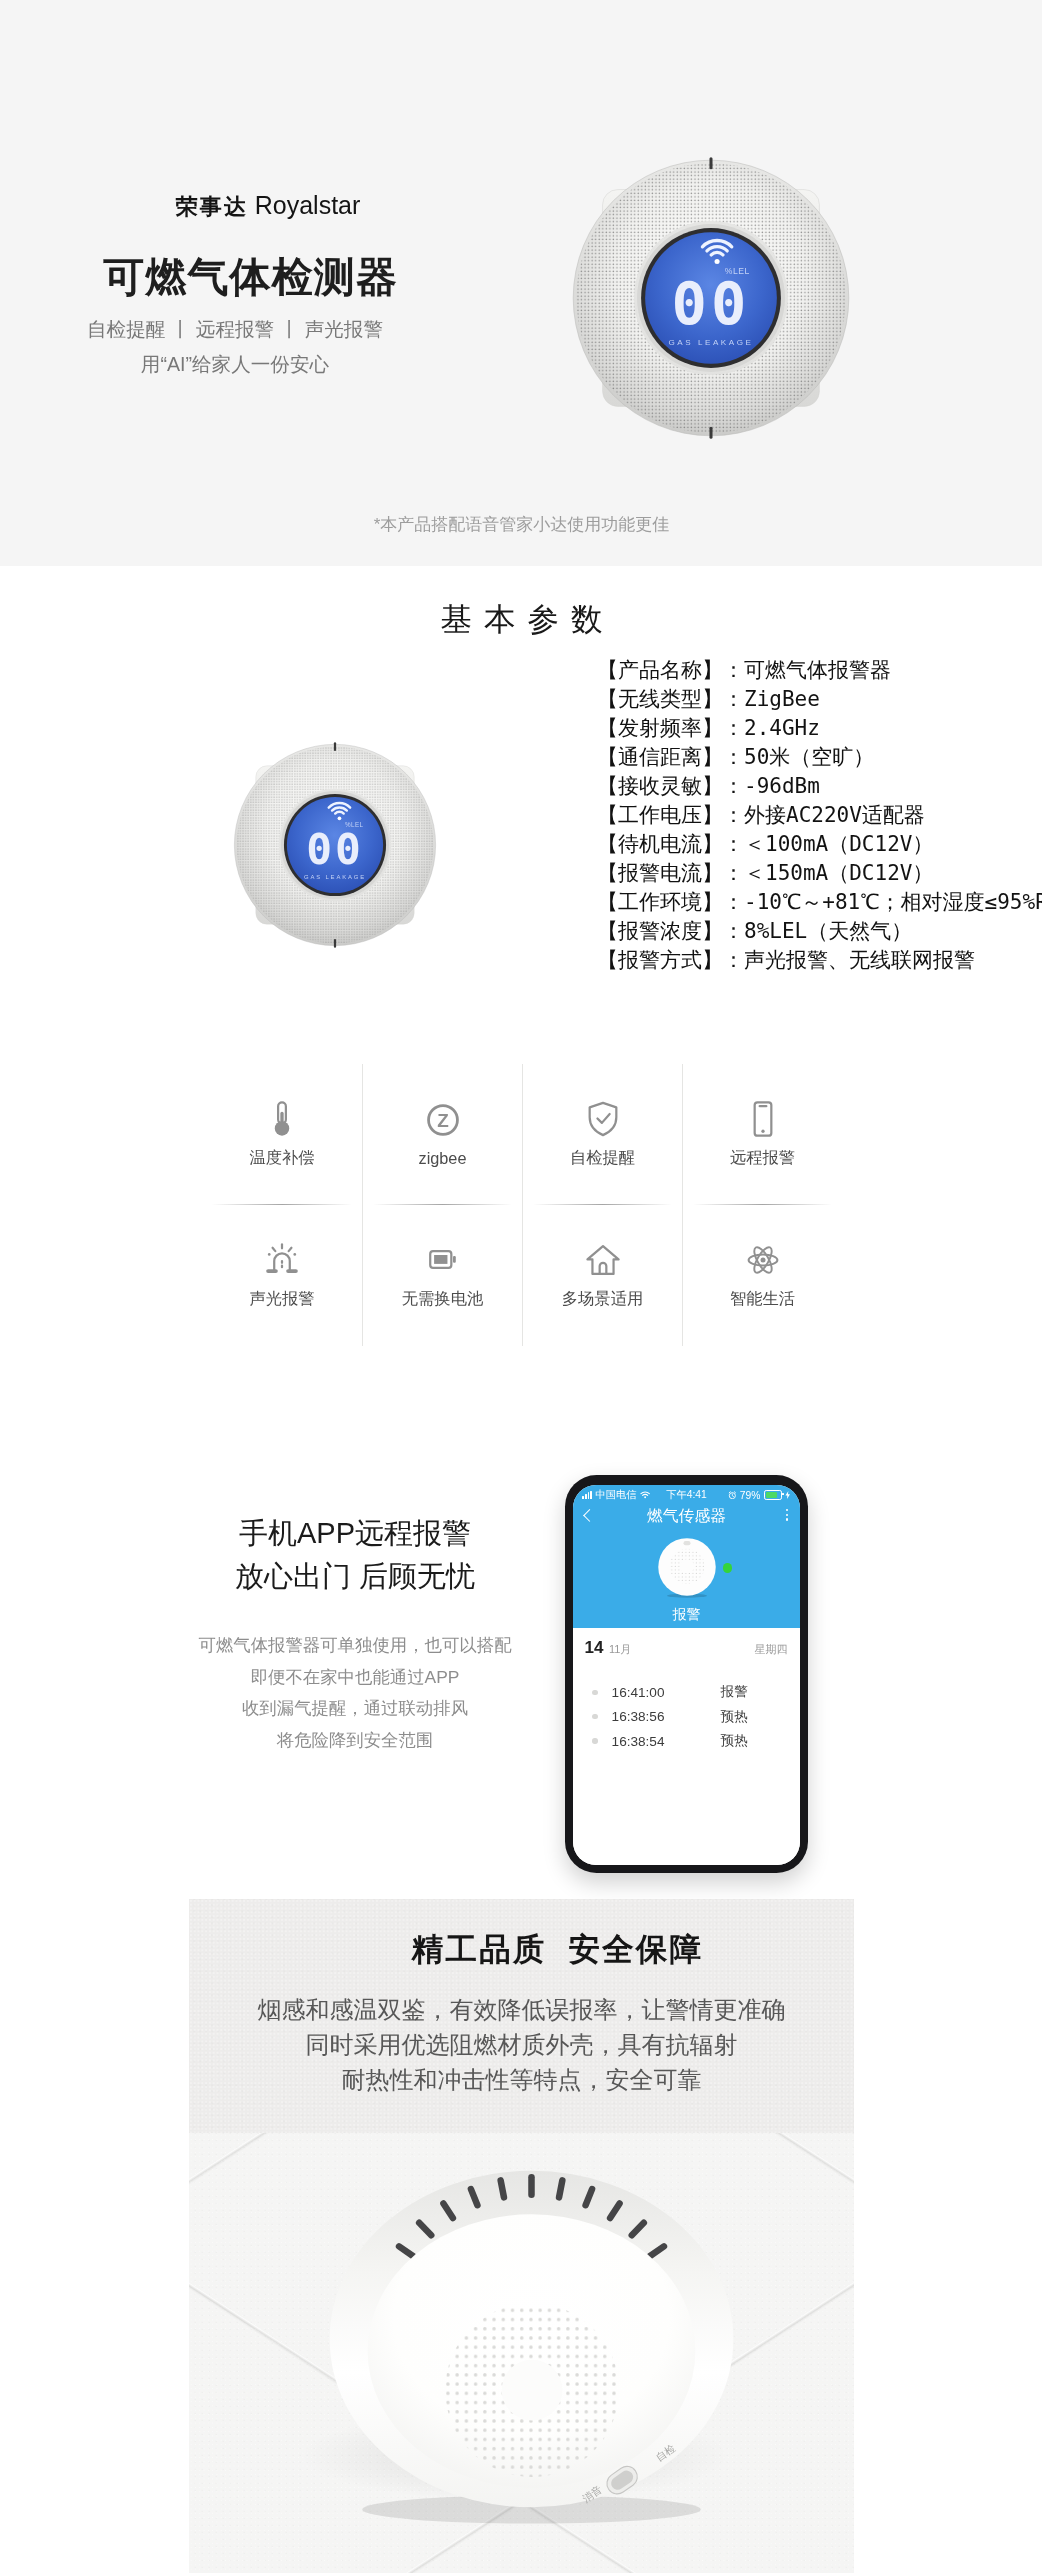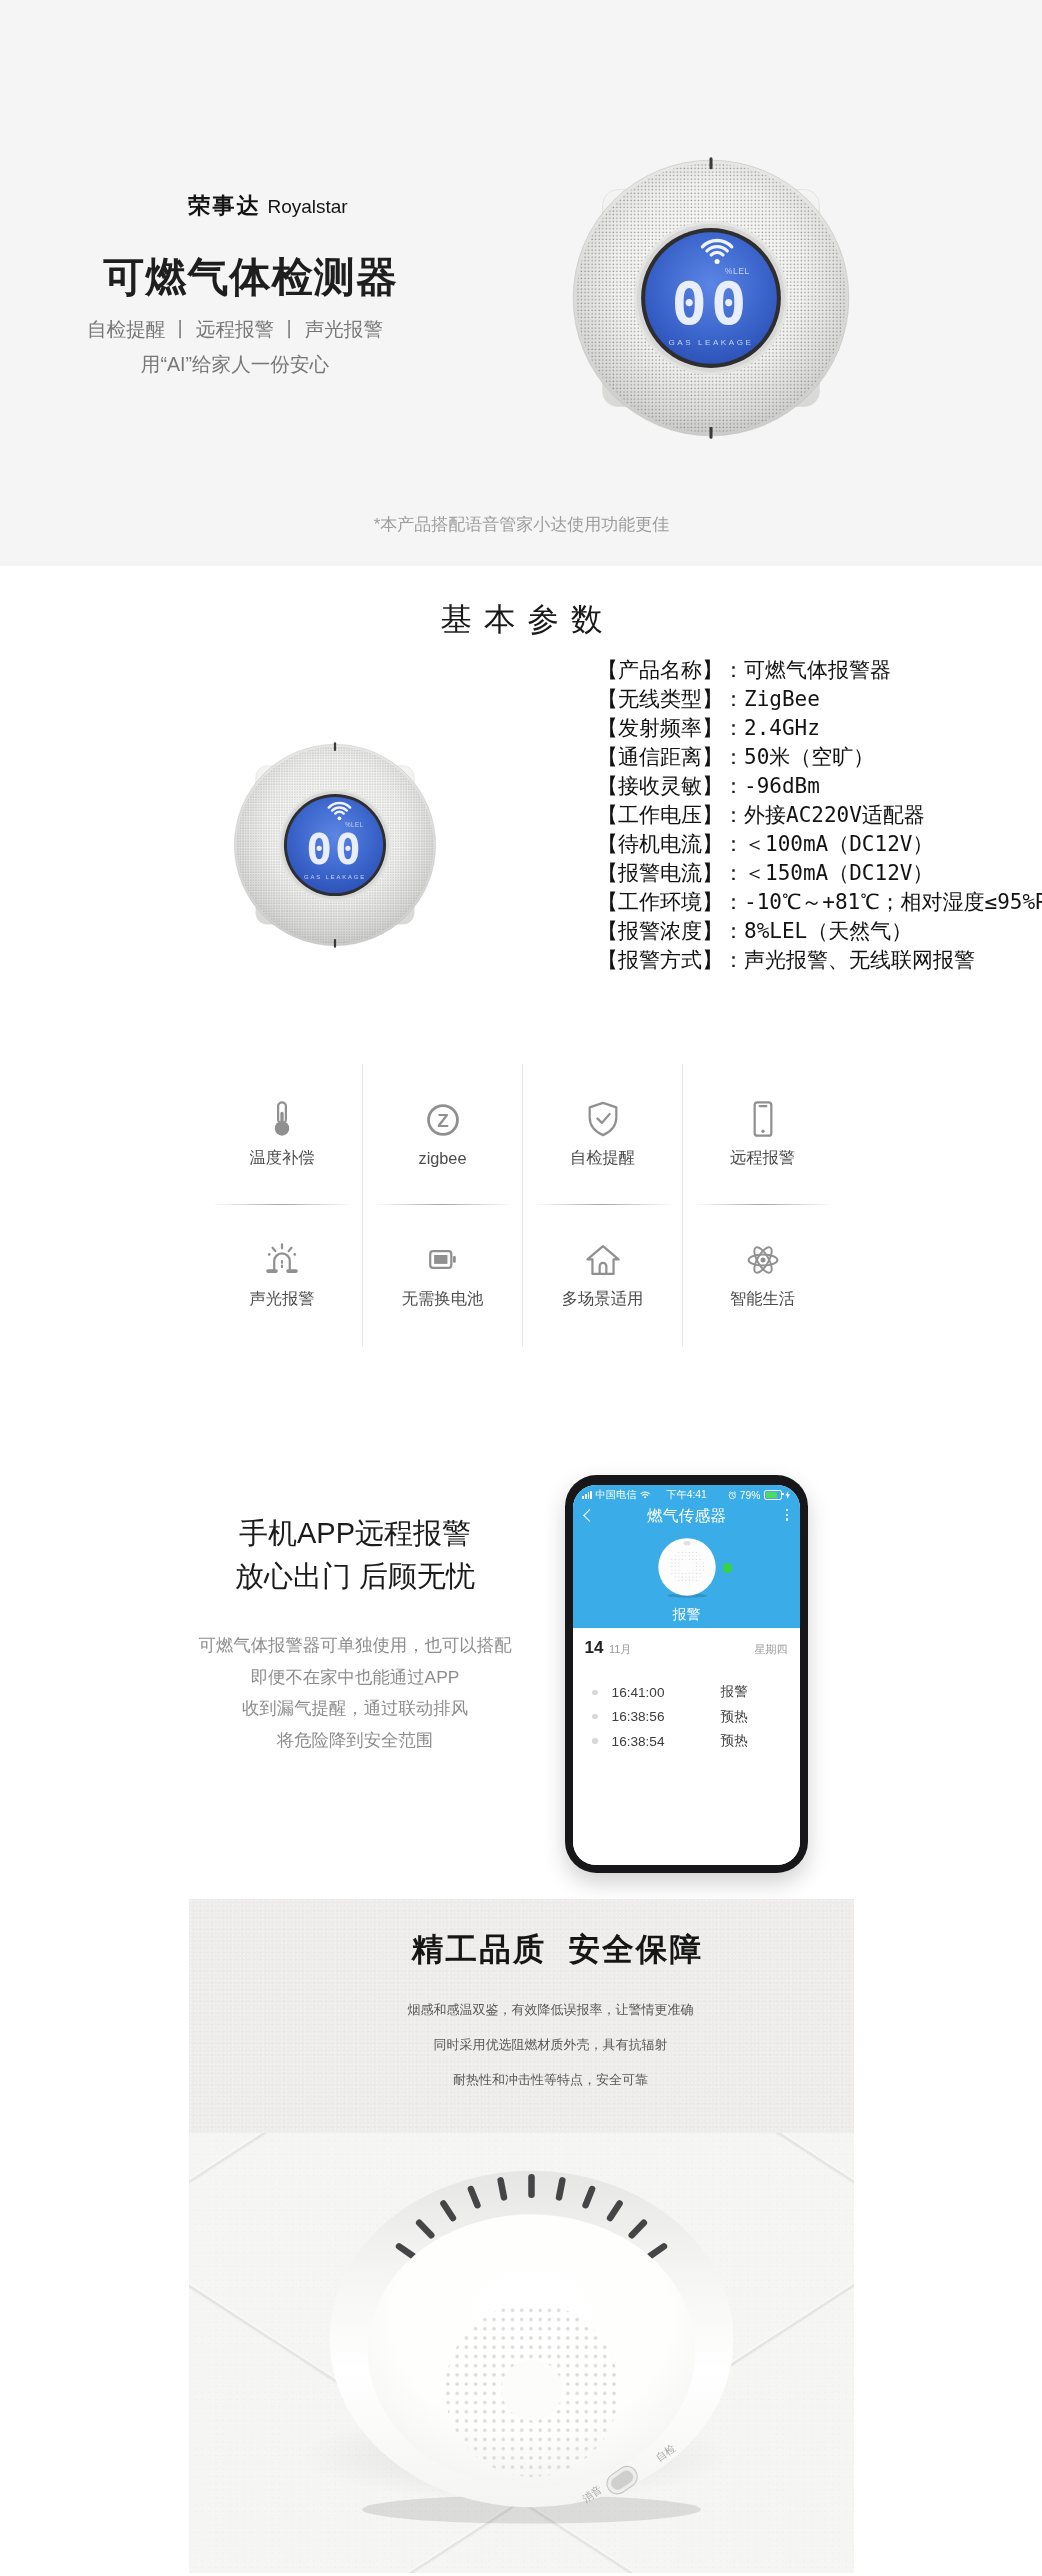--- a/index.html
+++ b/index.html
@@ -6,21 +6,21 @@
   html,body{margin:0;padding:0;}
   body{font-family:"Liberation Sans","DejaVu Sans",sans-serif;background:#ffffff;}
   .page{position:relative;width:1043px;height:2576px;background:#ffffff;overflow:hidden;}
   .abs{position:absolute;}
   section{position:absolute;left:0;width:1043px;}
 
   
   .s-hero{top:0;height:566px;background:#f5f5f5;}
   .brand{left:105px;top:191px;width:326px;text-align:center;white-space:nowrap;}
   .brand-cn{font-size:22px;font-weight:700;color:#141414;letter-spacing:2.2px;}
-  .brand-en{font-size:19px;font-weight:500;color:#141414;margin-left:6.5px;}
+  .brand-en{font-size:25px;font-weight:500;color:#141414;margin-left:6.5px;}
   .hero-title{left:72px;top:250px;width:326px;text-align:right;font-size:41px;font-weight:600;color:#1e1e1e;letter-spacing:1.1px;}
   .hero-sub{left:72px;top:316px;width:326px;text-align:center;font-size:19.6px;color:#787878;}
   .hero-tag{left:72px;top:351px;width:326px;text-align:center;font-size:19.6px;color:#787878;}
   .hero-foot{left:0;top:513px;width:1043px;text-align:center;font-size:17px;color:#9d9d9d;}
   .hero-device{left:559px;top:146px;width:304px;height:304px;}
 
   
   .s-specs{top:566px;height:476px;background:#ffffff;}
   .specs-title{left:0;top:33px;width:1043px;text-align:center;font-size:31.5px;font-weight:500;color:#191919;letter-spacing:12px;text-indent:12px;}
   .specs-device{left:224px;top:168px;width:222px;height:222px;}
@@ -75,21 +75,21 @@
   .r-event{margin-left:41px;font-size:13.6px;color:#3c3c3c;}
 
   
   .s-quality{top:1899px;height:677px;background:#ffffff;}
   .q-block{position:absolute;left:189px;top:0;width:665px;height:674px;
     background-color:#edeceb;
     background-image:radial-gradient(rgba(255,255,255,.75) 0.5px,transparent 0.8px),
                      radial-gradient(rgba(158,158,156,.22) 0.5px,transparent 0.8px);
     background-size:3.8px 3.8px,6px 6px;background-position:0 0,2.2px 3.3px;}
   .q-title{position:absolute;left:0;top:30px;width:100%;text-align:center;font-size:31.5px;font-weight:600;color:#161616;letter-spacing:2.2px;white-space:pre;margin-left:36px;}
-  .q-para{position:absolute;left:0;top:93px;width:100%;text-align:center;font-size:13px;color:#575757;line-height:35px;padding-left:29px;}
+  .q-para{position:absolute;left:0;top:93px;width:100%;text-align:center;font-size:24px;color:#575757;line-height:35px;}
   .ceiling{position:absolute;left:0;top:234px;width:665px;height:440px;overflow:hidden;
     background-color:#f5f5f4;
     background-image:radial-gradient(rgba(255,255,255,.6) 0.5px,transparent 0.7px),
                      radial-gradient(rgba(170,170,168,.14) 0.5px,transparent 0.7px);
     background-size:4.3px 4.3px,7px 7px;background-position:0 0,2.7px 3.8px;}
   .beam{position:absolute;height:2.7px;background:linear-gradient(180deg,#ffffff,#d9d9d7);box-shadow:0 1.1px 1.6px rgba(0,0,0,.05);}
   .beam1{left:-109px;top:379px;width:923px;transform:rotate(33deg);}
   .beam2{left:-150px;top:379px;width:923px;transform:rotate(-33deg);}
   .beam3{left:380px;top:19.6px;width:489px;transform:rotate(33deg);}
   .beam4{left:-204px;top:19.6px;width:489px;transform:rotate(-33deg);}

